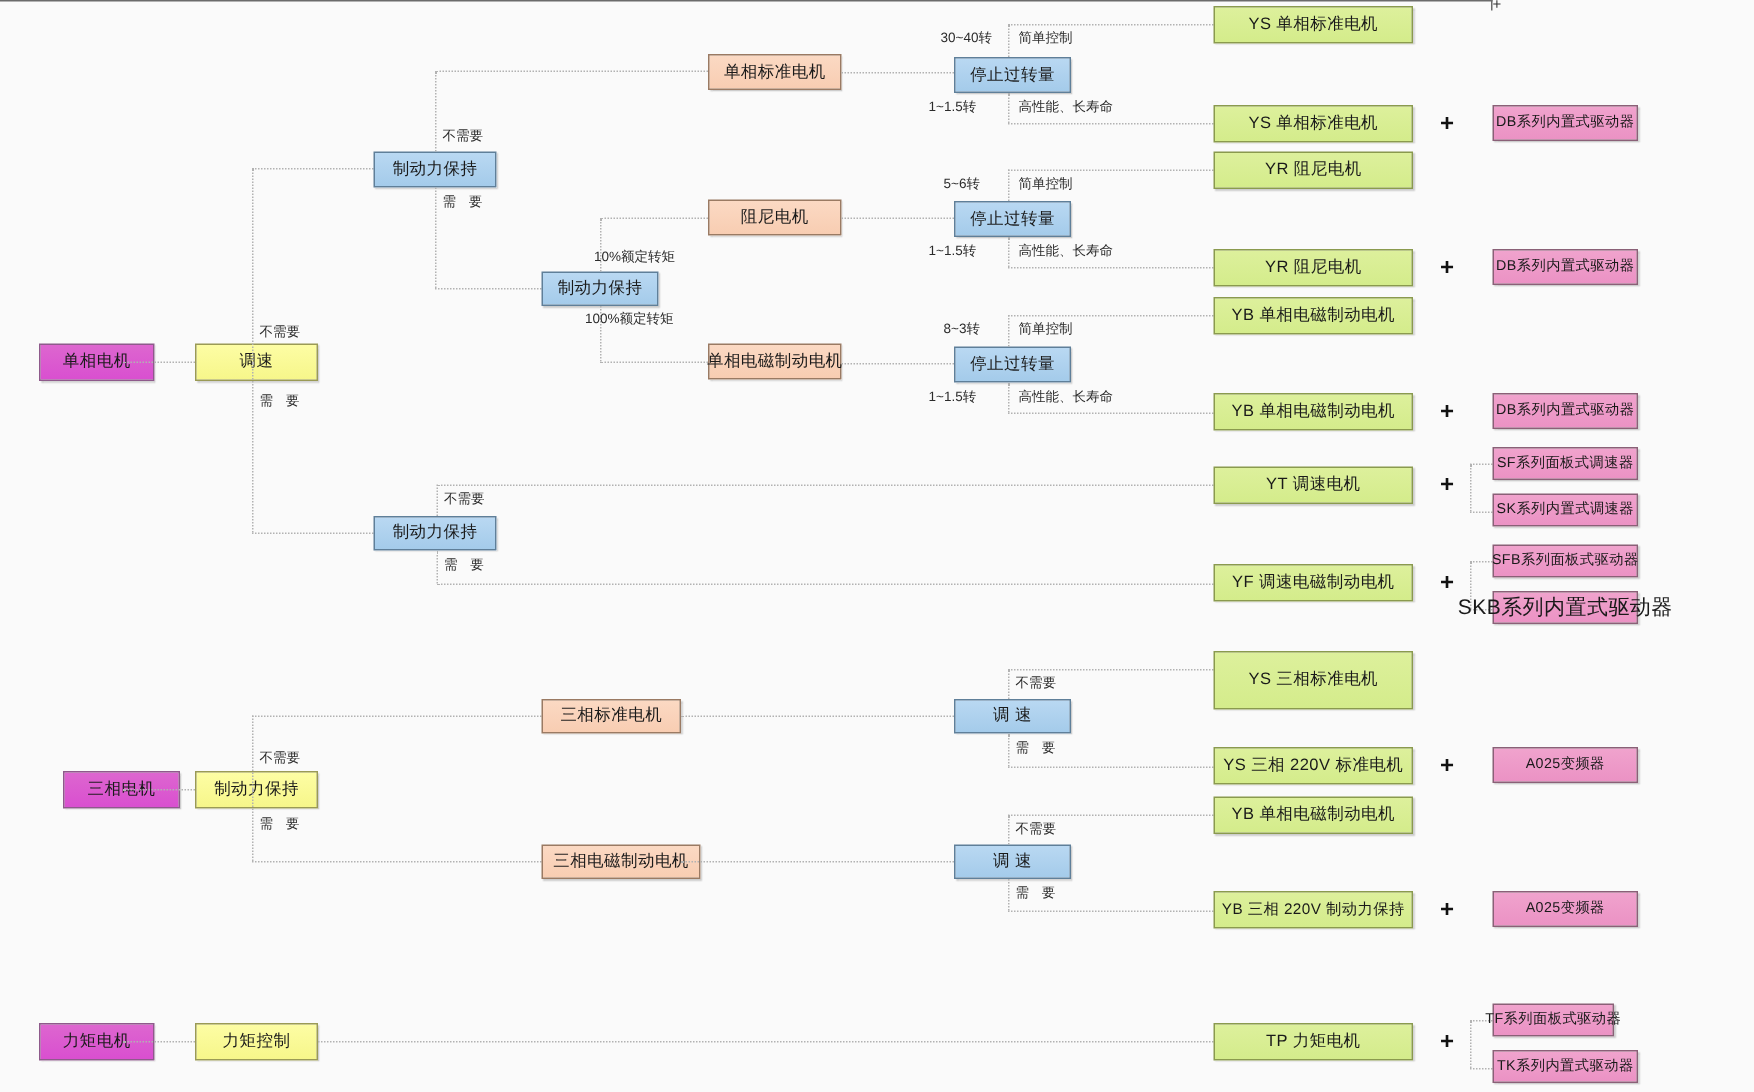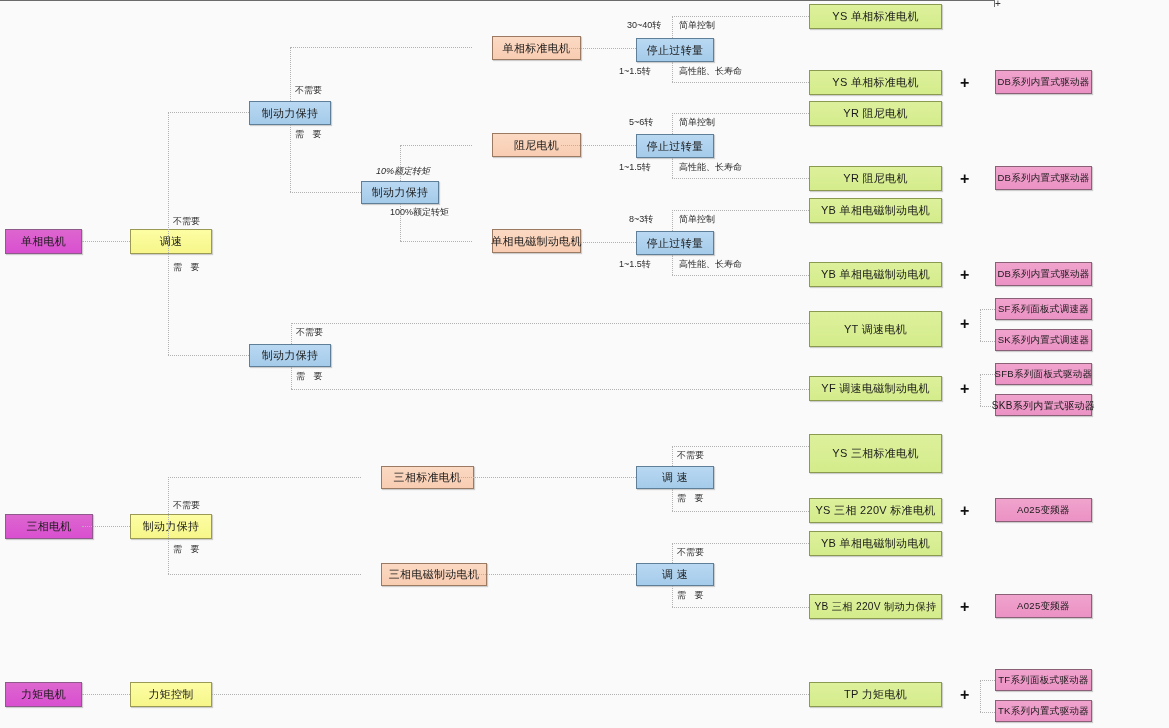--- a/index.html
+++ b/index.html
@@ -25,24 +25,24 @@
     display:flex;align-items:center;justify-content:center;
     text-align:center;
     border:1px solid #7f7f6e;
     font-size:11px;
     color:#1a1a1a;
     letter-spacing:.3px;
     box-shadow:1px 1px 1px rgba(0,0,0,.18);
     white-space:nowrap;
     line-height:1.1;
   }
-  .n-purple{background:linear-gradient(#dd66cf,#d94fd0);border-color:#8e5a8b;}
+  .n-purple{background:linear-gradient(#dd66cf,#d94fd0);border-color:#8e5a8b;margin-left:21px;}
   .n-yellow{background:linear-gradient(#fdfda4,#f6f68a);border-color:#9a9a55;}
   .n-blue{background:linear-gradient(#b9d8f2,#a4cbea);border-color:#5f7f99;}
-  .n-peach{background:linear-gradient(#fbd9c3,#f8cdb2);border-color:#9a7a63;margin-left:20px;}
+  .n-peach{background:linear-gradient(#fbd9c3,#f8cdb2);border-color:#9a7a63;}
   .n-green{background:linear-gradient(#ddf09c,#d4ec8b);border-color:#8a9a4e;}
   .n-pink{background:linear-gradient(#f0a3cd,#eb92c4);border-color:#8a6077;}
 
   
   .h{position:absolute;height:0;border-top:1px dotted #b2b2b2;}
   .v{position:absolute;width:0;border-left:1px dotted #b2b2b2;}
 
   
   .lbl{
     position:absolute;
@@ -89,21 +89,21 @@
   <div class="lbl" style="left:295px;top:85px;">不需要</div>
   <div class="node n-peach" style="left:472px;top:36px;width:89px;height:24px;">单相标准电机</div>
 
   <div class="v" style="left:290px;top:125px;height:67px;"></div>
   <div class="h" style="left:290px;top:192px;width:71px;"></div>
   <div class="lbl sp" style="left:295px;top:129px;">需 要</div>
   <div class="node n-blue" style="left:361px;top:181px;width:78px;height:23px;">制动力保持</div>
 
   <div class="v" style="left:400px;top:145px;height:36px;"></div>
   <div class="h" style="left:400px;top:145px;width:72px;"></div>
-  <div class="lbl" style="left:376px;top:166px;font-style:italic;">10%额定转矩</div>
+  <div class="lbl" style="left:396px;top:166px;">10%额定转矩</div>
   <div class="node n-peach" style="left:472px;top:133px;width:89px;height:24px;text-align:center;">阻尼电机</div>
 
   <div class="v" style="left:400px;top:204px;height:37px;"></div>
   <div class="h" style="left:400px;top:241px;width:72px;"></div>
   <div class="lbl" style="left:390px;top:207px;">100%额定转矩</div>
   <div class="node n-peach" style="left:472px;top:229px;width:89px;height:24px;">单相电磁制动电机</div>
 
   <div class="h" style="left:561px;top:48px;width:75px;"></div>
   <div class="node n-blue" style="left:636px;top:38px;width:78px;height:24px;">停止过转量</div>
 
@@ -162,37 +162,37 @@
   <div class="node n-blue" style="left:249px;top:344px;width:82px;height:23px;">制动力保持</div>
 
   <div class="v" style="left:291px;top:323px;height:21px;"></div>
   <div class="h" style="left:291px;top:323px;width:518px;"></div>
   <div class="lbl" style="left:296px;top:327px;">不需要</div>
 
   <div class="v" style="left:291px;top:367px;height:22px;"></div>
   <div class="h" style="left:291px;top:389px;width:518px;"></div>
   <div class="lbl sp" style="left:296px;top:371px;">需 要</div>
 
-  <div class="node n-green" style="left:809px;top:311px;width:133px;height:36px;">YT 调速电机</div>
+  <div class="node n-green" style="left:809px;top:311px;width:133px;height:25px;">YT 调速电机</div>
   <div class="plus" style="left:960px;top:317px;">+</div>
   <div class="v" style="left:980px;top:309px;height:32px;"></div>
   <div class="h" style="left:980px;top:309px;width:15px;"></div>
   <div class="h" style="left:980px;top:341px;width:15px;"></div>
   <div class="node n-pink" style="left:995px;top:298px;width:97px;height:22px;font-size:9.5px;">SF系列面板式调速器</div>
   <div class="node n-pink" style="left:995px;top:329px;width:97px;height:22px;font-size:9.5px;">SK系列内置式调速器</div>
 
   <div class="node n-green" style="left:809px;top:376px;width:133px;height:25px;">YF 调速电磁制动电机</div>
   <div class="plus" style="left:960px;top:382px;">+</div>
   <div class="v" style="left:980px;top:374px;height:32px;"></div>
   <div class="h" style="left:980px;top:374px;width:15px;"></div>
   <div class="h" style="left:980px;top:406px;width:15px;"></div>
   <div class="node n-pink" style="left:995px;top:363px;width:97px;height:22px;font-size:9.5px;">SFB系列面板式驱动器</div>
-  <div class="node n-pink" style="left:995px;top:394px;width:97px;height:22px;font-size:10px;">SKB系列内置式驱动器</div>
-
-  <div class="node n-purple" style="left:5px;top:514px;width:88px;height:25px;">三相电机</div>
+  <div class="node n-pink" style="left:995px;top:394px;width:97px;height:22px;font-size:14px;">SKB系列内置式驱动器</div>
+
+  <div class="node n-purple" style="left:21px;top:514px;width:78px;height:25px;">三相电机</div>
   <div class="h" style="left:82px;top:526px;width:48px;"></div>
   <div class="node n-yellow" style="left:130px;top:514px;width:82px;height:25px;">制动力保持</div>
 
   <div class="v" style="left:168px;top:477px;height:49px;"></div>
   <div class="h" style="left:168px;top:477px;width:193px;"></div>
   <div class="lbl" style="left:173px;top:500px;">不需要</div>
 
   <div class="v" style="left:168px;top:526px;height:48px;"></div>
   <div class="h" style="left:168px;top:574px;width:193px;"></div>
   <div class="lbl sp" style="left:173px;top:544px;">需 要</div>
@@ -231,16 +231,16 @@
   <div class="node n-purple" style="left:5px;top:682px;width:77px;height:25px;">力矩电机</div>
   <div class="h" style="left:82px;top:694px;width:48px;"></div>
   <div class="node n-yellow" style="left:130px;top:682px;width:82px;height:25px;">力矩控制</div>
   <div class="h" style="left:212px;top:694px;width:597px;"></div>
 
   <div class="node n-green" style="left:809px;top:682px;width:133px;height:25px;">TP 力矩电机</div>
   <div class="plus" style="left:960px;top:688px;">+</div>
   <div class="v" style="left:980px;top:680px;height:32px;"></div>
   <div class="h" style="left:980px;top:680px;width:15px;"></div>
   <div class="h" style="left:980px;top:712px;width:15px;"></div>
-  <div class="node n-pink" style="left:995px;top:669px;width:97px;height:22px;font-size:9.5px;">TF系列面板式驱动器</div>
+  <div class="node n-pink" style="left:995px;top:669px;width:81px;height:22px;font-size:9.5px;">TF系列面板式驱动器</div>
   <div class="node n-pink" style="left:995px;top:700px;width:97px;height:22px;font-size:9.5px;">TK系列内置式驱动器</div>
 
 </div>
 
 </body></html>

